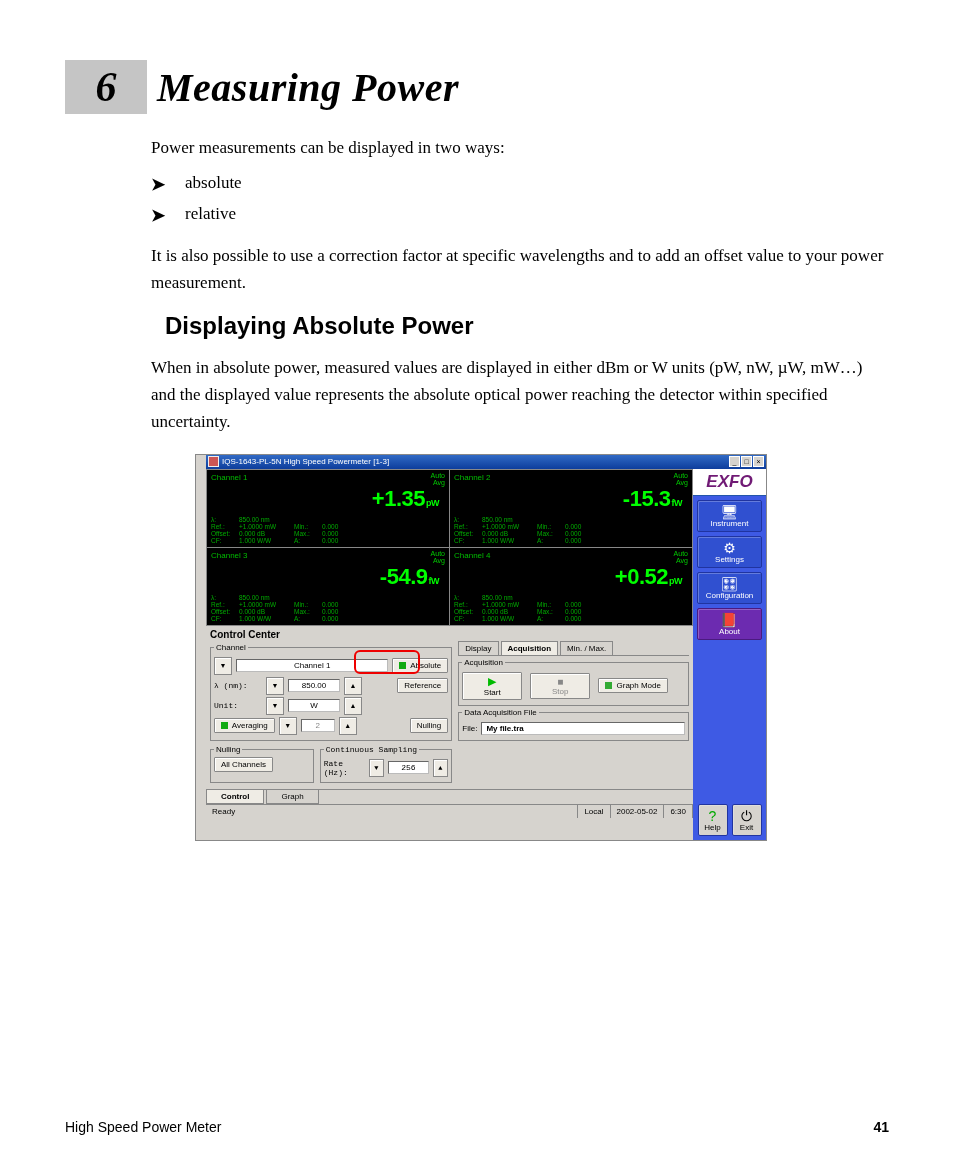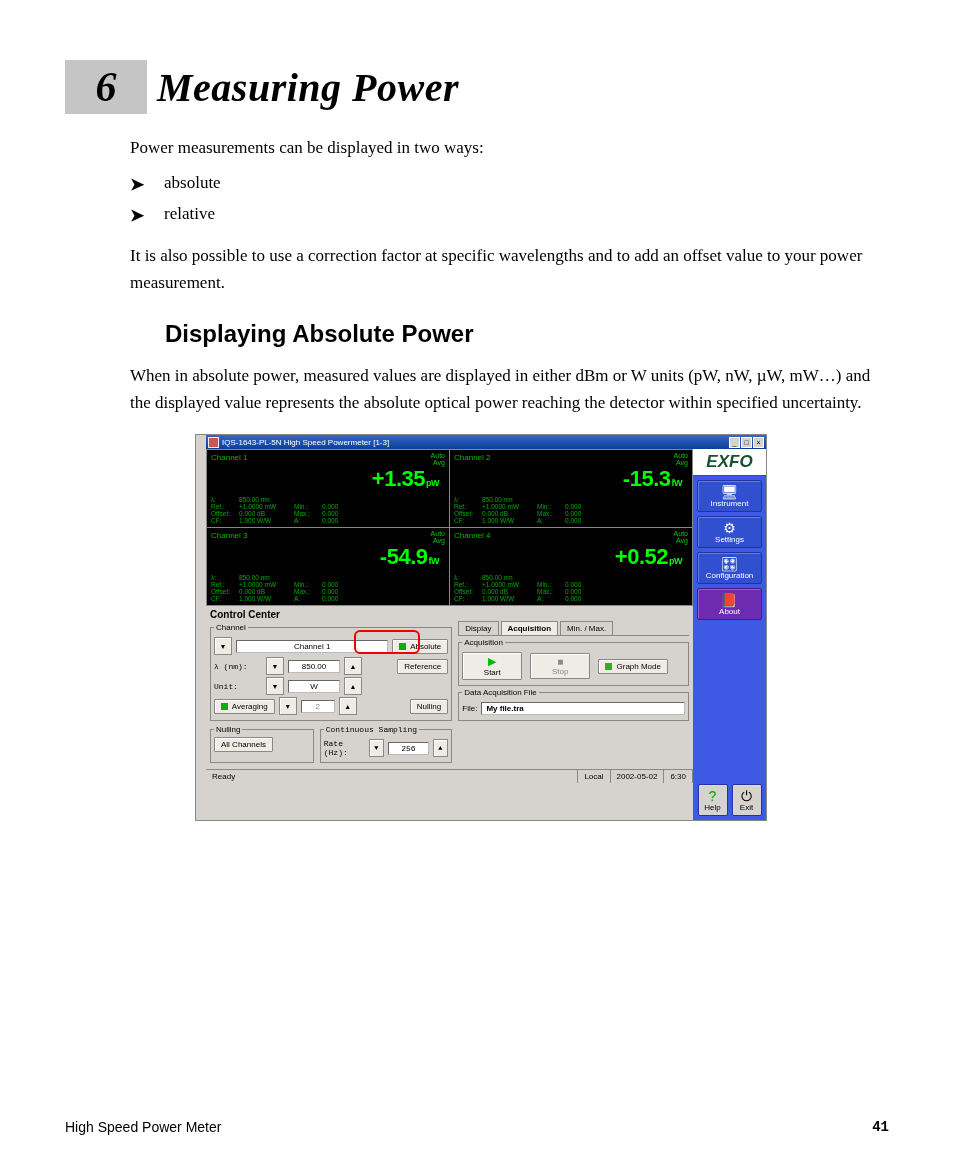--- a/index.html
+++ b/index.html
@@ -26,41 +26,41 @@
     font:italic bold 42px/54px Georgia,serif;
     color:#000;
     text-align:center;
   }
   .chapter-title{
     font:italic bold 40px Georgia,serif;
     margin-left:10px;
     letter-spacing:.5px;
   }
   .body-block{
-    margin-left:65px;
+    margin-left:86px;
     font-size:17px;
     line-height:1.6;
   }
   .body-block p{margin:0 0 8px 0;}
   .arrow-list{list-style:none;padding:0;margin:8px 0 14px 0;}
   .arrow-list li{
     padding-left:34px;
     position:relative;
     margin:4px 0;
   }
   .arrow-list li:before{
     content:"➤";
     position:absolute;
     left:0;
     top:2px;
     font-weight:bold;
   }
   .section-h2{
     font:bold 24px Arial,sans-serif;
-    margin:24px 0 14px 100px;
+    margin:16px 0 14px 100px;
   }
   
   .shot{
     width:560px;
     height:385px;
     border:1px solid #888;
     margin:18px 0 0 130px;
     font-family:Tahoma,sans-serif;
     font-size:8px;
     background:#d6d3ce;
@@ -127,21 +127,21 @@
   .tab{padding:2px 6px;border:1px solid #888;border-bottom:none;background:#d6d3ce;margin-right:2px;}
   .tab.active{background:#efece5;font-weight:bold;}
   .highlight{
     position:absolute;border:2px solid #e00;border-radius:6px;
   }
   .sidebar{
     width:73px;background:#3e5ae4;display:flex;flex-direction:column;align-items:center;
     color:#fff;font-size:8px;
   }
   .sidebar .logo{
-    width:100%;height:26px;background:#fff;color:#14532d;font:italic bold 17px/26px Arial;text-align:center;border-bottom:1px solid #25a;
+    width:100%;height:26px;background:#fff;color:#701a75;font:italic bold 17px/26px Arial;text-align:center;border-bottom:1px solid #25a;
   }
   .nav-btn{
     width:63px;margin:4px 0 0 0;border:1px solid #2034a0;border-radius:2px;
     background:#3050d0;display:flex;flex-direction:column;align-items:center;
     padding:4px 0 3px 0;box-shadow:inset 1px 1px 0 rgba(255,255,255,.25);
   }
   .nav-btn .ico{font-size:14px;line-height:14px;}
   .foot-bar{display:flex;border-top:1px solid #888;font-size:8px;}
   .foot-bar span{border-right:1px solid #888;padding:2px 6px;background:#d6d3ce;}
   .foot-bar span.grow{flex:1;border-right:1px solid #888;}
@@ -150,21 +150,21 @@
     font-size:8px;padding:2px 14px;border:1px solid #888;border-top:none;
     background:#d6d3ce;margin-right:2px;
   }
   .bottom-tabs .btab.active{background:#efece5;font-weight:bold;}
   .page-footer{
     position:absolute;
     bottom:40px;left:65px;right:65px;
     display:flex;justify-content:space-between;
     font:14px Arial,sans-serif;
   }
-  .page-footer .pg{font-weight:bold;font-family:Liberation Mono, monospace;}
+  .page-footer .pg{font-weight:bold;}
 </style>
 </head>
 <body>
 
 <div class="page">
 
   <div class="chapter-head">
     <div class="chapter-num">6</div>
     <div class="chapter-title">Measuring Power</div>
   </div>
@@ -381,20 +381,24 @@
             <fieldset>
               <legend>Data Acquisition File</legend>
               <div class="row">
                 <span>File:</span>
                 <span class="field" style="flex:1;font-weight:bold;">My file.tra</span>
               </div>
             </fieldset>
           </div>
         </div>
 
+        <div class="bottom-tabs">
+          <div class="btab active">Control</div>
+          <div class="btab">Graph</div>
+        </div>
 
         <div class="foot-bar">
           <span class="grow">Ready</span>
           <span>Local</span>
           <span>2002-05-02</span>
           <span>6:30</span>
         </div>
       </div>
 
       <div class="sidebar">

